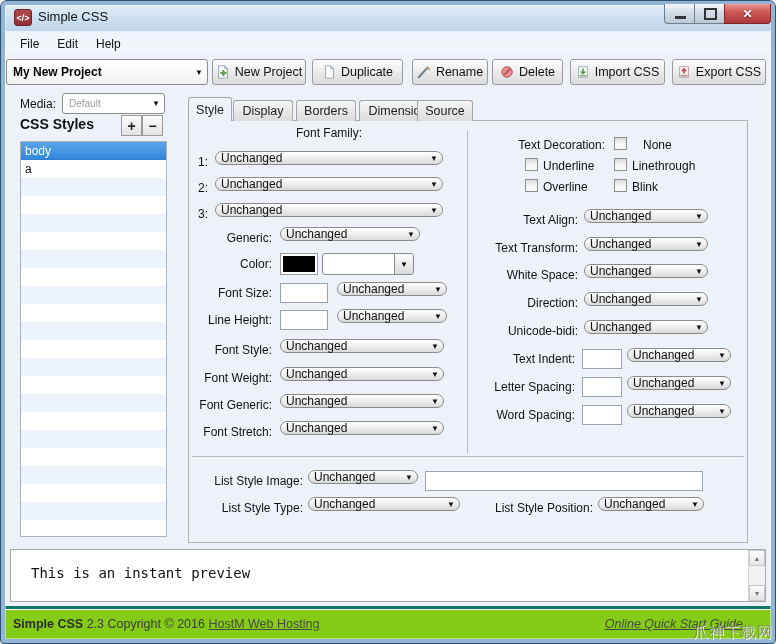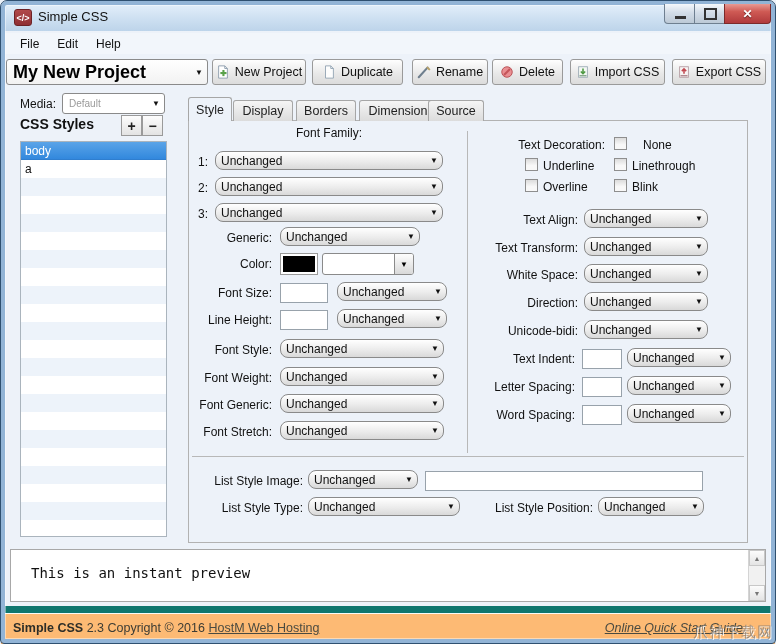--- a/index.html
+++ b/index.html
@@ -27,21 +27,21 @@
   
   .menubar{position:absolute;left:5px;top:33px;right:5px;height:21px;background:#f2f6fb;
     display:flex;align-items:center;padding-left:6px;}
   .menu-item{font-size:12px;color:#111;padding:2px 9px;}
   
   .combo{box-sizing:border-box;border:1px solid #8a8a8a;border-radius:3px;background:#fff;
     display:flex;align-items:center;position:absolute;}
   .combo .ctext{flex:1;padding-left:6px;font-size:10px;white-space:nowrap;overflow:hidden;}
   .arr{width:16px;text-align:center;font-size:8px;color:#111;flex:0 0 16px;}
   .project-combo{left:6px;top:59px;width:202px;height:26px;background:linear-gradient(#fff,#f2f2f2);}
-  .project-combo .ctext{font-weight:bold;font-size:18px;}
+  .project-combo .ctext{font-weight:bold;font-size:12px;}
   .tbtn{position:absolute;top:59px;height:26px;box-sizing:border-box;border:1px solid #9a9a9a;border-radius:3px;
     background:linear-gradient(#fefefe,#e7e7e7 60%,#dcdcdc);display:flex;align-items:center;justify-content:center;
     gap:5px;font-size:12.5px;color:#111;}
   .tbtn svg{width:14px;height:14px;}
   
   .s-label{position:absolute;font-size:12px;color:#111;}
   .media-combo{left:62px;top:93px;width:103px;height:21px;}
   .media-combo .ctext{color:#9a9a9a;}
   .styles-header{position:absolute;left:20px;top:116px;font-size:14px;font-weight:bold;color:#111;}
   .mini-btn{position:absolute;top:115px;width:21px;height:21px;box-sizing:border-box;border:1px solid #9a9a9a;
@@ -57,21 +57,21 @@
   .tab{position:absolute;box-sizing:border-box;font-size:12.5px;display:flex;align-items:center;justify-content:center;
     border:1px solid #a6a6a6;border-bottom:none;border-radius:3px 3px 0 0;
     background:linear-gradient(#f5f5f5,#dcdcdc);color:#222;}
   .tab.active{background:#edf2f9;z-index:5;}
   .panel{position:absolute;left:188px;top:120px;width:560px;height:423px;box-sizing:border-box;
     border:1px solid #b2b2b2;}
   .vdiv{position:absolute;left:467px;top:131px;width:1px;height:322px;background:#b8b8b8;}
   .hdiv{position:absolute;left:192px;top:456px;width:552px;height:1px;background:#b8b8b8;}
   .flabel{position:absolute;font-size:12px;color:#111;text-align:right;white-space:nowrap;}
   .sel{position:absolute;box-sizing:border-box;border:1px solid #8a8a8a;border-radius:8px;
-    background:linear-gradient(#ffffff,#ececec 55%,#d9d9d9);display:flex;align-items:center;height:19px;}
+    background:linear-gradient(#ffffff,#ececec 55%,#d9d9d9);display:flex;align-items:center;height:14px;}
   .sel .stext{flex:1;padding-left:5px;font-size:12px;color:#111;white-space:nowrap;overflow:hidden;}
   .tinput{position:absolute;box-sizing:border-box;border:1px solid #98a2ab;background:#fff;height:20px;
     font-size:12px;padding:0 3px;font-family:"Liberation Sans",sans-serif;}
   .cbox{position:absolute;width:13px;height:13px;box-sizing:border-box;border:1px solid #8e8e8e;
     background:linear-gradient(#dcdcdc,#f8f8f8 60%);}
   .cb-label{position:absolute;font-size:12px;color:#111;white-space:nowrap;}
   .swatch{position:absolute;left:280px;top:253px;width:38px;height:22px;box-sizing:border-box;
     border:1px solid #9a9a9a;background:#fff;padding:2px;}
   .swatch-inner{width:100%;height:100%;}
   .color-combo{left:322px;top:253px;width:92px;height:22px;}
@@ -81,22 +81,22 @@
   
   .preview{position:absolute;left:10px;top:549px;width:756px;height:53px;box-sizing:border-box;
     border:1px solid #a8a8a8;background:#fff;}
   .preview-text{position:absolute;left:20px;top:15px;font-family:"DejaVu Sans Mono","Liberation Mono",monospace;
     font-size:14px;color:#111;}
   .pscroll{position:absolute;right:0;top:0;width:17px;height:100%;background:#f1f1f1;border-left:1px solid #d4d4d4;box-sizing:border-box;}
   .parrow{position:absolute;left:0;width:100%;height:16px;background:linear-gradient(#fcfcfc,#e4e4e4);
     border:1px solid #c8c8c8;box-sizing:border-box;display:flex;align-items:center;justify-content:center;
     font-size:7px;color:#777;}
   
-  .statusbar{position:absolute;left:1px;right:1px;top:606px;height:32px;background:#fdba74;
-    border-top:7px solid #0f766e;box-shadow:inset 0 1px 0 #fbfbf6;}
+  .statusbar{position:absolute;left:1px;right:1px;top:606px;height:32px;background:#84cc16;
+    border-top:3px solid #0f766e;box-shadow:inset 0 1px 0 #fbfbf6;}
   .status-left{position:absolute;left:12px;top:8px;font-size:12.5px;color:#3c3c34;}
   .status-left b{color:#2e2e28;}
   .slink{text-decoration:underline;color:#4a4a40;}
   .status-right{position:absolute;right:32px;top:8px;font-size:12.5px;font-style:italic;}
   .grip{position:absolute;right:5px;bottom:7px;width:10px;height:10px;
     background:radial-gradient(circle at 8px 2px,#9a9a8e 1px,transparent 1.5px),
                radial-gradient(circle at 8px 8px,#9a9a8e 1px,transparent 1.5px),
                radial-gradient(circle at 2px 8px,#9a9a8e 1px,transparent 1.5px);}
   .watermark{position:absolute;right:3px;bottom:2px;font-size:15px;color:rgba(110,110,110,.65);
     text-shadow:1px 1px 0 rgba(255,255,255,.85);z-index:60;letter-spacing:1px;}
@@ -196,21 +196,21 @@
     </div>
   <div class="tab" style="left:233px;top:100px;width:60px;height:21px;">
       <span>Display</span>
     </div>
   <div class="tab" style="left:296px;top:100px;width:60px;height:21px;">
       <span>Borders</span>
     </div>
   <div class="tab" style="left:359px;top:100px;width:78px;height:21px;">
       <span>Dimension</span>
     </div>
-  <div class="tab" style="left:428px;top:100px;width:56px;height:21px;text-align:right;">
+  <div class="tab" style="left:417px;top:100px;width:56px;height:21px;text-align:right;">
       <span>Source</span>
     </div>
   <div class="vdiv"></div>
   <div class="hdiv"></div>
 
   <div class="flabel" style="left:215px;top:126px;width:228px;text-align:center;">Font Family:</div>
   <div class="flabel" style="left:190px;top:155px;width:18px;">1:</div>
   <div class="sel" style="left:215px;top:151px;width:228px;">
       <span class="stext">Unchanged</span>
       <span class="arr">▼</span>

